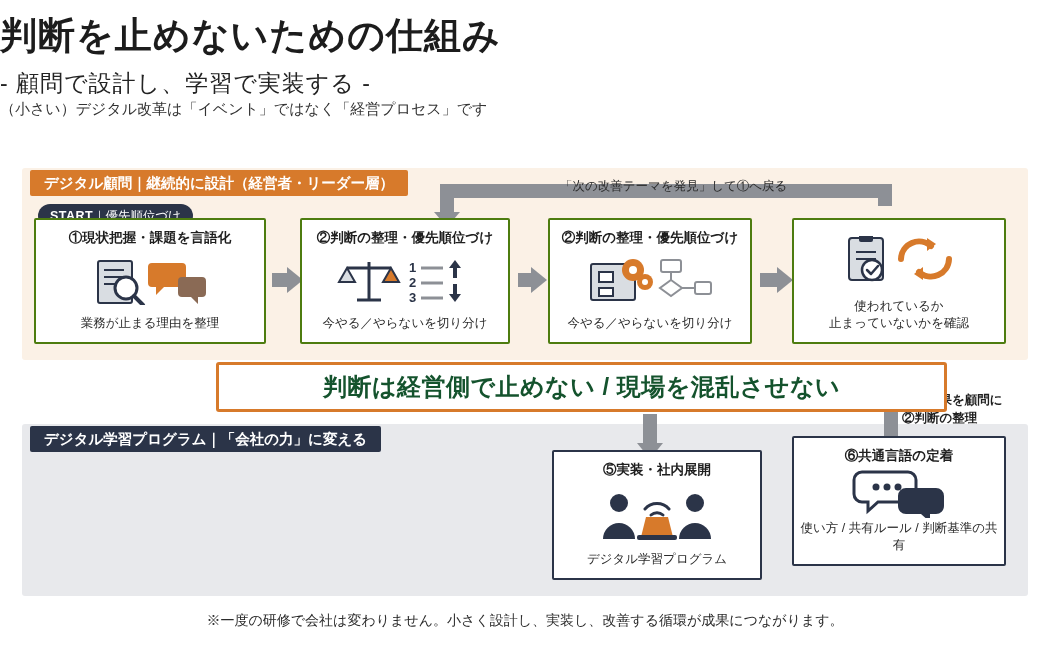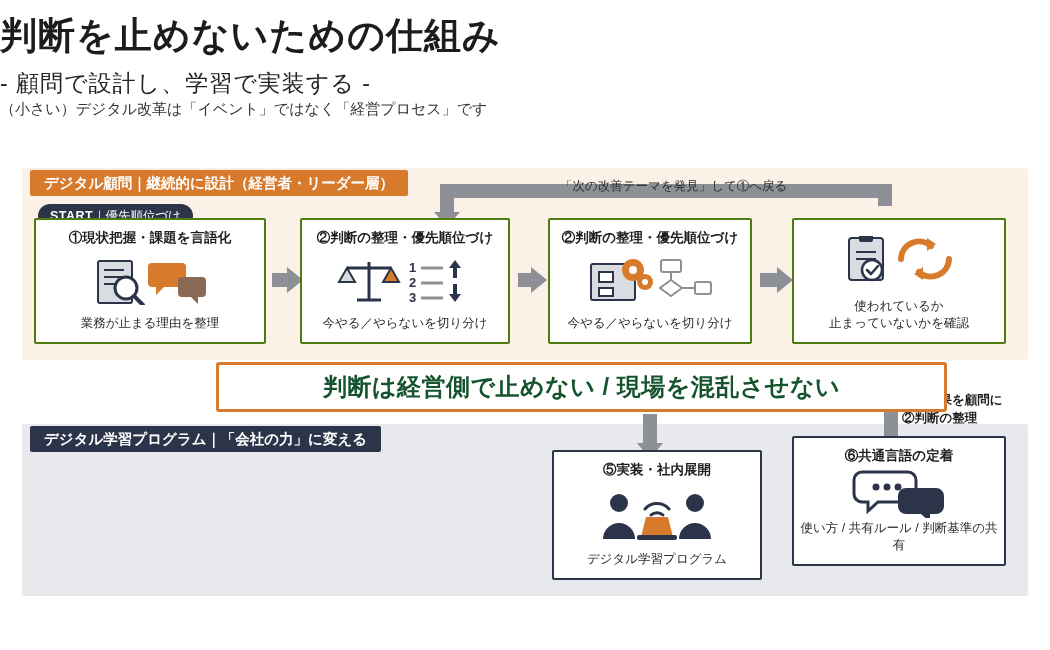--- a/index.html
+++ b/index.html
@@ -442,13 +442,14 @@
         <path d="M18 4 h46 a8 8 0 0 1 8 8 v14 a8 8 0 0 1 -8 8 h-30 l-10 9 v-9 h-6 a8 8 0 0 1 -8 -8 v-14 a8 8 0 0 1 8 -8 z" fill="#ffffff" stroke="#2b3448" stroke-width="3"></path>
         <circle cx="32" cy="19" r="3.5" fill="#2b3448"></circle>
         <circle cx="43" cy="19" r="3.5" fill="#2b3448"></circle>
         <circle cx="54" cy="19" r="3.5" fill="#2b3448"></circle>
         <path d="M62 20 h30 a8 8 0 0 1 8 8 v10 a8 8 0 0 1 -8 8 h-6 v8 l-9 -8 h-15 a8 8 0 0 1 -8 -8 v-10 a8 8 0 0 1 8 -8 z" fill="#2b3448"></path>
       </svg>
     </div>
     <div class="card-caption">使い方 / 共有ルール / 判断基準の共有</div>
   </div>
 
+  <div class="footnote">※一度の研修で会社は変わりません。小さく設計し、実装し、改善する循環が成果につながります。</div>
 </div>
 
 </body></html>

